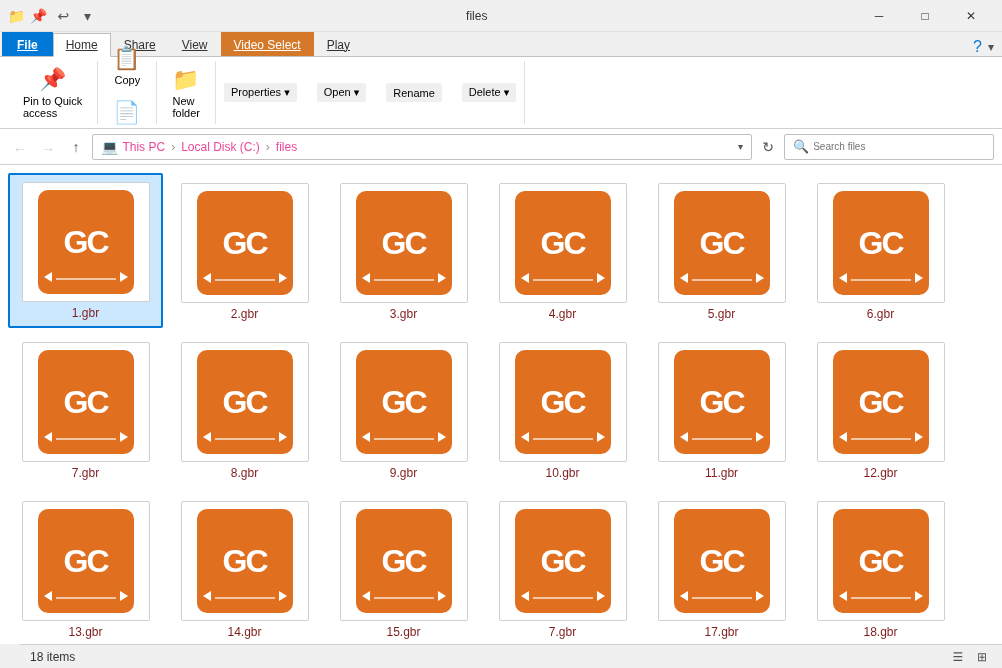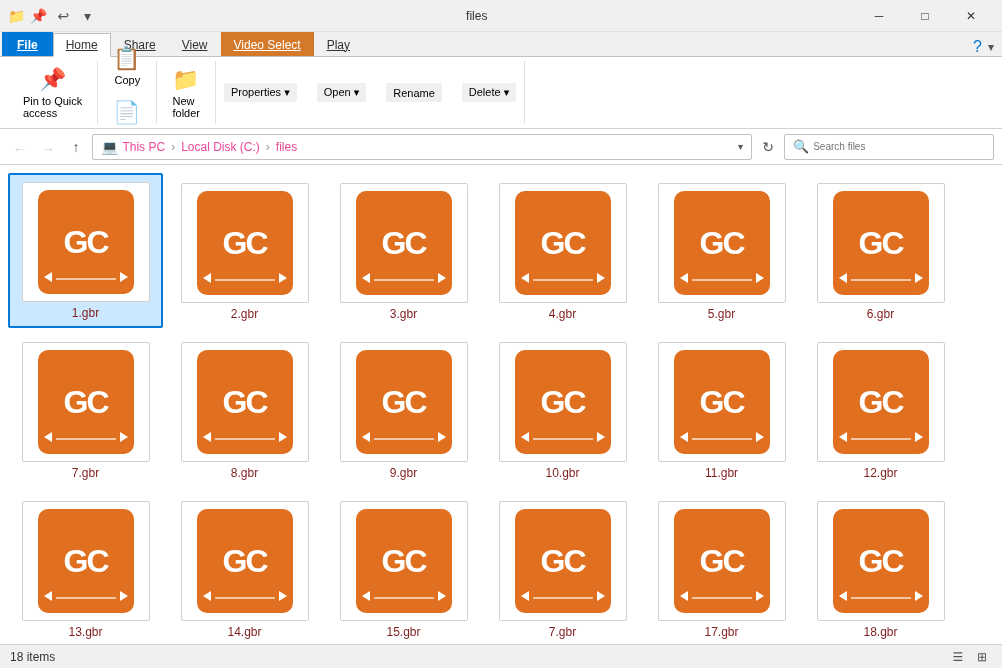--- a/index.html
+++ b/index.html
@@ -94,21 +94,21 @@
       border-bottom: 5px solid transparent;
       border-left: 8px solid white;
     }
     .gc-line {
       position: absolute; bottom: 14px; left: 18px; right: 18px;
       height: 2px; background: white; opacity: 0.6;
     }
     .file-name { font-size: 12px; color: #7f1d1d; text-align: center; }
 
     
-    .status-bar { height: 24px; background: #f0f0f0; border-top: 1px solid #d0d0d0; display: flex; align-items: center; justify-content: space-between; padding: 8px 10px; }
+    .status-bar { height: 24px; background: #f0f0f0; border-top: 1px solid #d0d0d0; display: flex; align-items: center; justify-content: space-between; padding: 8px 10px; margin-left: 20px; }
     .status-count { font-size: 12px; color: #333; }
     .view-buttons { display: flex; gap: 4px; }
     .view-btn { width: 20px; height: 20px; background: none; border: none; cursor: pointer; font-size: 12px; color: #555; display: flex; align-items: center; justify-content: center; }
 
     
     .ribbon-group { display: flex; flex-direction: column; align-items: center; padding: 0 8px; border-right: 1px solid #e0e0e0; height: 100%; justify-content: center; gap: 4px; }
     .ribbon-big-btn { display: flex; flex-direction: column; align-items: center; gap: 2px; padding: 4px 6px; cursor: pointer; border: 1px solid transparent; border-radius: 2px; font-size: 11px; }
     .ribbon-icon { font-size: 22px; }
     .ribbon-small-btns { display: flex; gap: 20px; flex-wrap: wrap; }
     .ribbon-small-btn { padding: 2px 6px; cursor: pointer; border: 1px solid transparent; border-radius: 2px; font-size: 11px; white-space: nowrap; }

